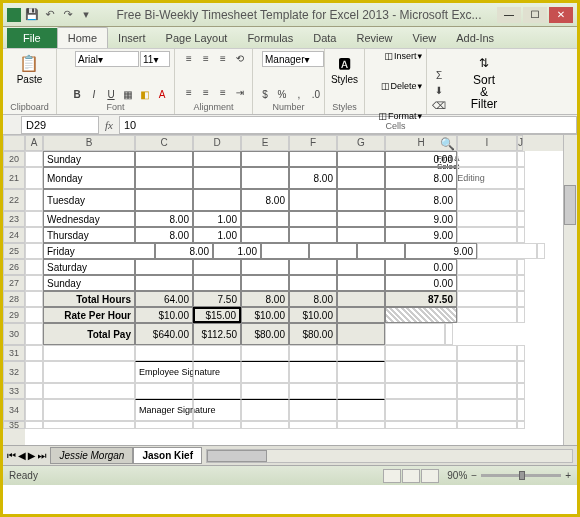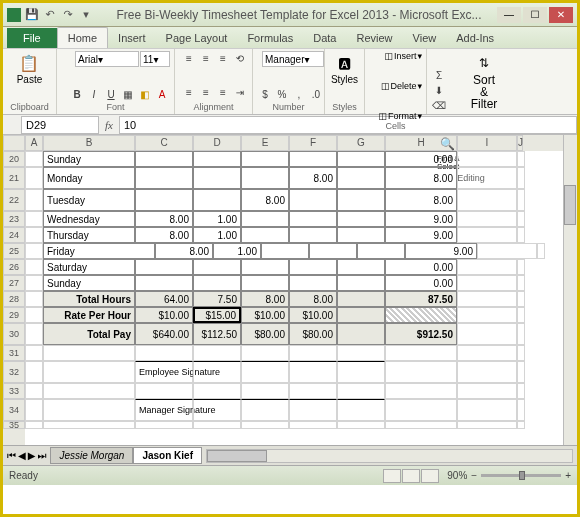--- a/index.html
+++ b/index.html
@@ -356,21 +356,20 @@
               <div class="gc" style="width:6px"></div>
             </div>
             <div class="grow tall" style="height:22px">
               <div class="gc" style="width:18px"></div>
               <div class="gc bold r tb shade" style="width:92px">Total Pay</div>
               <div class="gc tb shade r" style="width:58px">$640.00</div>
               <div class="gc tb shade r" style="width:48px">$112.50</div>
               <div class="gc tb shade r" style="width:48px">$80.00</div>
               <div class="gc tb shade r" style="width:48px">$80.00</div>
               <div class="gc tb shade r" style="width:48px"></div>
-              <div class="gc tb shade bold r" style="width:72px">$912.50</div>
               <div class="gc" style="width:60px"></div>
               <div class="gc" style="width:6px"></div>
             </div>
             <div class="grow" style="height:16px">
               <div class="gc" style="width:18px"></div>
               <div class="gc" style="width:92px"></div>
               <div class="gc" style="width:58px"></div>
               <div class="gc" style="width:48px"></div>
               <div class="gc" style="width:48px"></div>
               <div class="gc" style="width:48px"></div>

